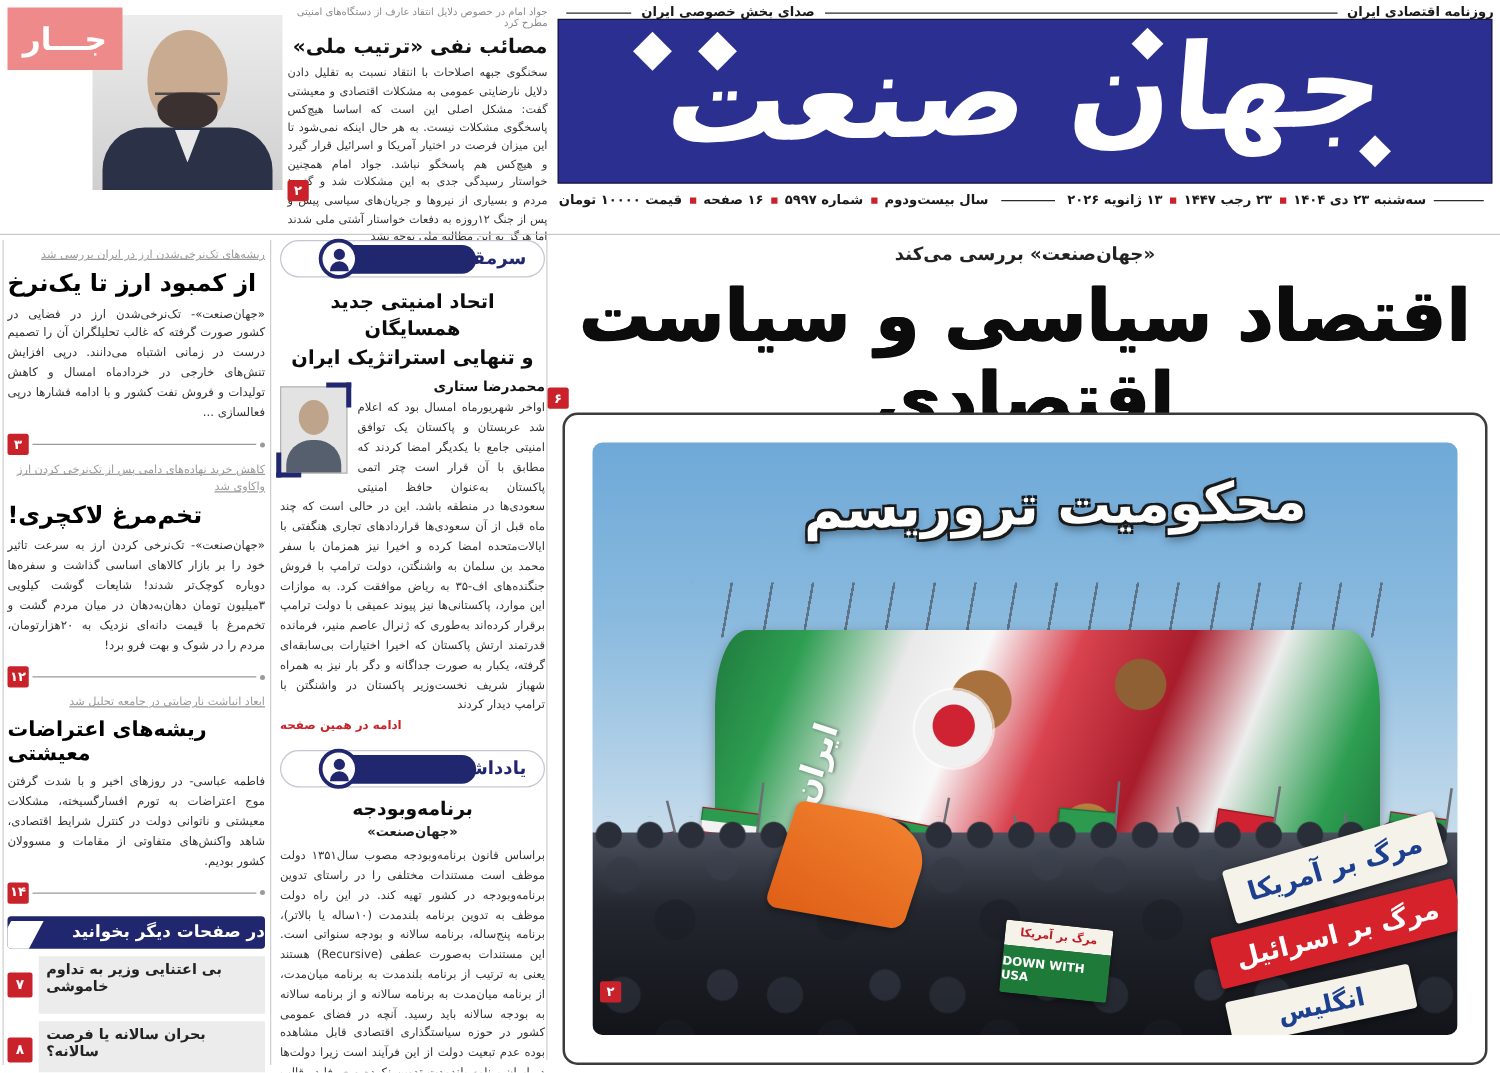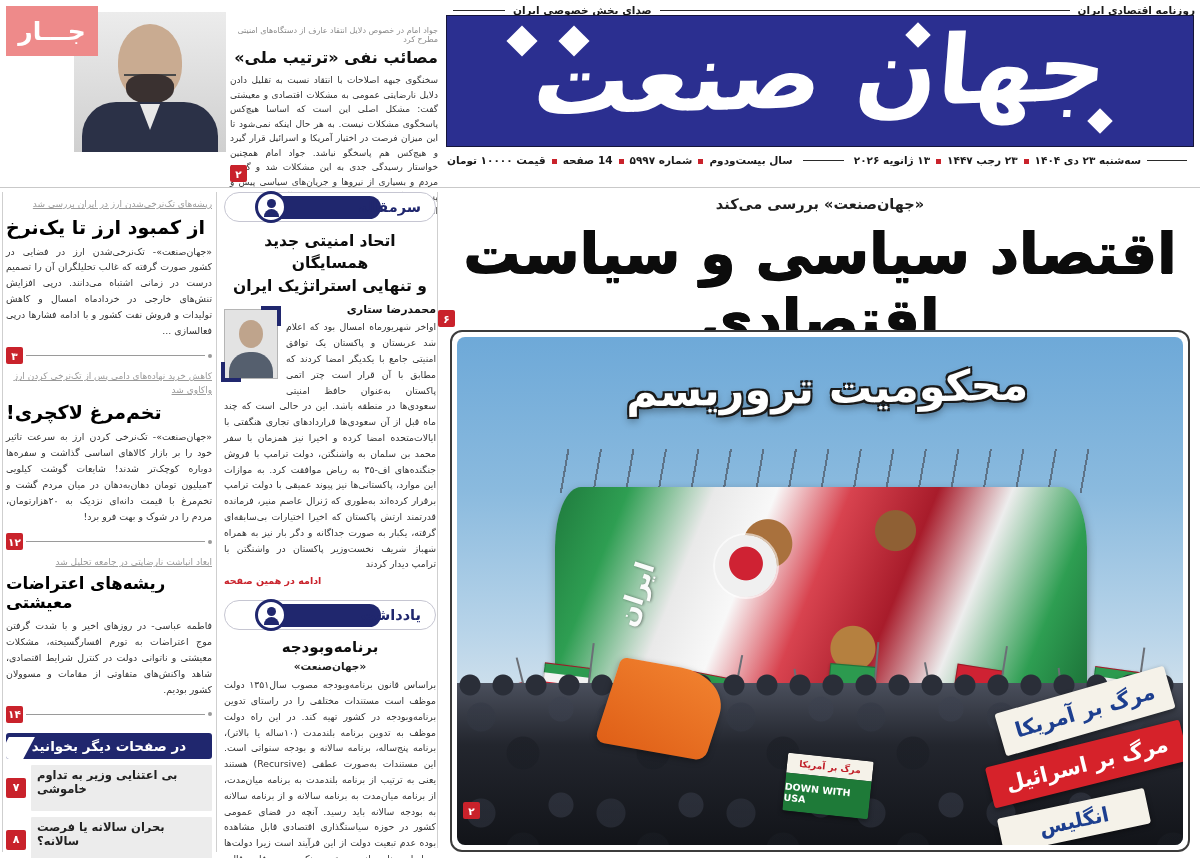--- a/index.html
+++ b/index.html
@@ -12,21 +12,21 @@
   .promo-photo { position:absolute; left:74px; top:12px; width:152px; height:140px;
     background:linear-gradient(180deg,#ececec,#cfcfcf); overflow:hidden; z-index:2;}
   .pp-head { position:absolute; left:50%; top:12px; transform:translateX(-50%); width:64px; height:76px;
     border-radius:50% 50% 44% 44%; background:#c9ab91; }
   .pp-head::before { content:""; position:absolute; left:6px; top:40px; width:52px; height:10px; border-bottom:2px solid #4a4a4a; }
   .pp-head::after { content:""; position:absolute; left:8px; bottom:-4px; width:48px; height:30px; border-radius:40% 40% 50% 50%; background:#3a3130; }
   .pp-body { position:absolute; bottom:-8px; left:50%; transform:translateX(-50%); width:136px; height:58px;
     background:#2b3147; border-radius:34px 34px 0 0; }
   .pp-body::after { content:""; position:absolute; left:50%; top:2px; transform:translateX(-50%);
     width:20px; height:26px; background:#e8e8e8; clip-path:polygon(0 0,100% 0,50% 100%); }
-  .promo-text { position:absolute; left:230px; top:26px; width:208px; height:152px; }
+  .promo-text { position:absolute; left:230px; top:5px; width:208px; height:152px; }
   .promo-kicker { font-size:8px; color:#8a8a8a; text-align:right; margin-bottom:4px; }
   .promo-title { font-size:16px; font-weight:bold; color:#111; text-align:right; margin-bottom:6px; }
   .promo-body { font-size:9px; line-height:1.62; color:#333; text-align:justify; }
   .promo-badge { position:absolute; left:0; bottom:-4px; }
 
   
   .masthead { position:absolute; left:445px; top:0; width:750px; height:186px; }
   .taglines { position:absolute; top:4px; left:0; width:100%; display:flex; align-items:center; direction:rtl;
     font-size:10.5px; font-weight:bold; color:#1a1a1a; }
   .tg-line { height:1px; background:#2a2a2a; }
@@ -64,21 +64,21 @@
   .t-mid { font-size:16.5px; }
   .art-body { font-size:9.4px; line-height:1.7; color:#333; text-align:justify; }
   .art-rule { display:flex; direction:ltr; align-items:center; margin:8px 0 2px; }
   .art-rule .line { flex:1; height:1px; background:#9a9a9a; margin:0 3px; }
   .art-rule .dot { width:4px; height:4px; border-radius:50%; background:#9a9a9a; }
   .pgbadge { min-width:17px; height:17px; background:#c9222b; color:#fff; font-size:10.5px; font-weight:bold;
     display:flex; align-items:center; justify-content:center; border-radius:2px; padding:0 2px; }
 
   .readmore { margin-top:10px; }
   .rm-header { position:relative; background:#20276e; color:#fff; height:26px; border-radius:3px;
-    display:flex; align-items:center; justify-content:center; font-weight:bold; font-size:13.5px; overflow:hidden; }
+    display:flex; align-items:center; font-weight:bold; font-size:13.5px; overflow:hidden; }
   .rm-header .notch { position:absolute; left:4px; top:4px; width:26px; height:26px; background:#fff; transform:skewX(-28deg) translateX(-8px); }
   .rm-row { display:flex; direction:ltr; align-items:center; margin:6px 0; }
   .rm-badge { width:20px; height:20px; background:#c9222b; color:#fff; font-size:11px; font-weight:bold;
     display:flex; align-items:center; justify-content:center; border-radius:2px; flex:0 0 20px; }
   .rm-label { flex:1; margin-left:5px; background:#ececec; padding:3px 10px 15px 6px;
     direction:rtl; text-align:left; font-weight:bold; font-size:11.5px; color:#222; border-radius:1px; }
 
   
   .midcol { position:absolute; left:224px; top:192px; width:212px; }
   .section-header { position:relative; height:30px; border:1px solid #c6c6d2; border-radius:15px; background:#fff; margin-bottom:8px; }
@@ -102,21 +102,21 @@
   .note-author { font-size:10.5px; font-weight:bold; color:#222; text-align:center; margin-bottom:5px; }
 
   
   .main { position:absolute; left:448px; top:190px; width:744px; }
   .main-kicker { text-align:center; font-size:14.5px; font-weight:bold; color:#222; margin-top:6px; }
   .main-headline { text-align:center; font-size:57px; font-weight:bold; color:#0c0c0c; margin-top:8px;
     letter-spacing:-1px; text-shadow:0.6px 0 #0c0c0c, -0.6px 0 #0c0c0c, 0 0.5px #0c0c0c; }
   .main-badge { position:absolute; left:-10px; top:120px; }
 
   .photo-frame { position:absolute; left:2px; top:140px; width:740px; height:522px;
-    border:2px solid #3c3c3c; border-radius:12px; padding:5px; background:#fff; }
+    border:2px solid #3c3c3c; border-radius:12px; padding:22px; background:#fff; }
   .photo { position:relative; width:100%; height:100%; border-radius:8px; overflow:hidden;
     background:linear-gradient(180deg,#6ea9d8 0%, #8abade 30%, #b8d4e9 58%, #cfe0ec 70%); }
   .photo-caption { position:absolute; left:160px; top:26px; width:420px; text-align:center;
     color:#fff; font-size:43px; font-weight:bold; transform:rotate(-1deg);
     text-shadow:2px 2px 0 #1a1a1a, -2px 2px 0 #1a1a1a, 2px -2px 0 #1a1a1a, -2px -2px 0 #1a1a1a, 0 4px 8px rgba(0,0,0,.45); }
   .bb-poles { position:absolute; left:80px; top:112px; width:566px; height:44px;
     background:repeating-linear-gradient(100deg, transparent 0 30px, #4b5563 30px 32px); opacity:.7; }
   .billboard { position:absolute; left:98px; top:150px; width:532px; height:218px;
     border-radius:26px 26px 8px 8px / 60px 60px 8px 8px; box-shadow:0 4px 10px rgba(0,0,0,.35);
     background:
@@ -193,21 +193,21 @@
       <span class="diamond d4"></span>
       <span class="logo-text">جهان صنعت</span>
     </div>
     <div class="dateline">
       <span class="dl-line short"></span>
       <span>
         <span>سه‌شنبه ۲۳ دی ۱۴۰۴</span><span class="sep"></span><span>۲۳ رجب ۱۴۴۷</span><span class="sep"></span><span>۱۳ ژانویه ۲۰۲۶</span>
       </span>
       <span class="dl-line grow"></span>
       <span>
-        <span>سال بیست‌ودوم</span><span class="sep"></span><span>شماره ۵۹۹۷</span><span class="sep"></span><span>14 صفحه</span><span class="sep"></span><span>قیمت ۱۰۰۰۰ تومان</span>
+        <span>سال بیست‌ودوم</span><span class="sep"></span><span>شماره ۵۹۹۷</span><span class="sep"></span><span>۱۶ صفحه</span><span class="sep"></span><span>قیمت ۱۰۰۰۰ تومان</span>
       </span>
     </div>
   </div>
 
   <div class="hrule-top"></div>
   <div class="vrule vr-left"></div>
   <div class="vrule vr-c1"></div>
   <div class="vrule vr-c2"></div>
 
   <div class="leftcol">

